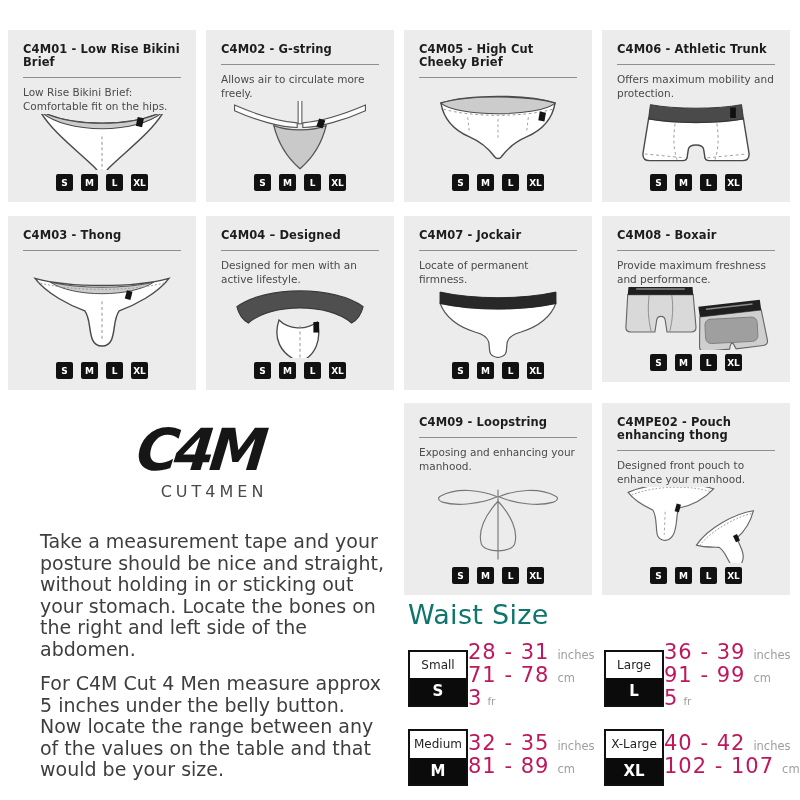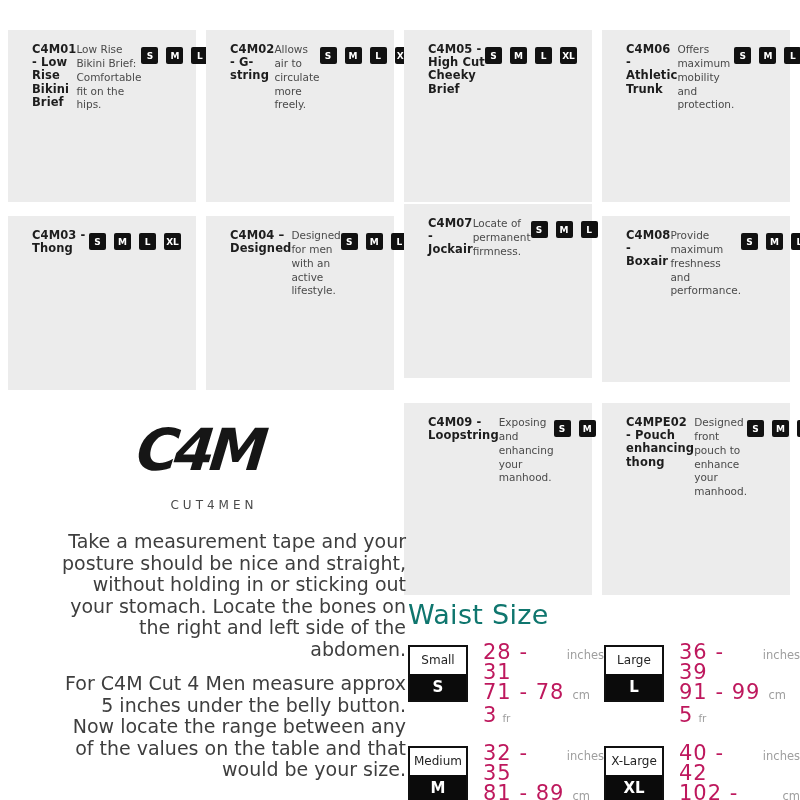--- a/index.html
+++ b/index.html
@@ -1,55 +1,55 @@
 <!DOCTYPE html>
 <html><head>
 <meta charset="utf-8">
 <style>
   html,body{margin:0;padding:0;background:#fff;}
   body{font-family:"DejaVu Sans","Liberation Sans",sans-serif;}
   #page{position:relative;width:800px;height:800px;background:#ffffff;overflow:hidden;}
 
   
   .card{position:absolute;width:188px;background:#ececec;box-sizing:border-box;
-        padding:13px 15px 11px 24px;display:flex;flex-direction:row;}
+        padding:13px 15px 11px 15px;display:flex;flex-direction:column;}
   .c0{left:8px;top:30px;height:172px}
   .c1{left:206px;top:30px;height:172px}
   .c2{left:404px;top:30px;height:172px}
   .c3{left:602px;top:30px;height:172px}
   .c4{left:8px;top:216px;height:174px}
   .c5{left:206px;top:216px;height:174px}
-  .c6{left:404px;top:204px;height:174px}
+  .c6{left:404px;top:216px;height:174px}
   .c7{left:602px;top:216px;height:166px}
   .c8{left:404px;top:403px;height:192px}
   .c9{left:602px;top:403px;height:192px}
   .card-title{font-size:11.5px;font-weight:bold;color:#1d1d1d;letter-spacing:.1px;line-height:1.15;}
   .divider{height:1px;background:#8f8f8f;margin:8px 0 8px 0;}
   .card-desc{font-size:10.5px;color:#4a4a4a;line-height:1.32;}
   .illus{flex:1;display:flex;align-items:center;justify-content:center;overflow:hidden;}
   .sizes{display:flex;justify-content:center;gap:8px;margin-top:4px;}
   .badge{width:17px;height:17px;background:#111;color:#fff;font-size:9px;font-weight:bold;
          display:flex;align-items:center;justify-content:center;border-radius:2px;}
 
   
   .logo{position:absolute;left:88px;top:420px;width:224px;text-align:center;}
   .logo-word{font-size:58px;font-weight:900;font-style:italic;letter-spacing:-5px;
              color:#161616;line-height:1.05;transform:skewX(-6deg);}
-  .logo-sub{font-size:12px;letter-spacing:4px;color:#4a4a4a;margin-top:17px;transform:translateX(14px);}
+  .logo-sub{font-size:16px;letter-spacing:4px;color:#4a4a4a;margin-top:1px;transform:translateX(14px);}
 
   
-  .instructions{position:absolute;left:40px;top:531px;width:366px;text-align:right;}
+  .instructions{position:absolute;left:40px;top:531px;width:366px;}
   .instr-line{font-size:19px;line-height:21.5px;color:#3e3e3e;}
   .para2{margin-top:13px;}
 
   
   .waist{position:absolute;left:408px;top:599px;width:388px;}
   .waist-title{font-size:27px;color:#0f766e;font-weight:400;letter-spacing:.3px;}
   .waist-grid{display:grid;grid-template-columns:196px 196px;row-gap:18px;margin-top:15px;}
-  .entry{display:flex;gap:15px;align-items:flex-start;}
+  .entry{display:flex;align-items:center;}
   .size-box{width:60px;height:57px;border:2px solid #101010;box-sizing:border-box;
             display:flex;flex-direction:column;background:#fff;flex:none;}
   .size-box .lbl{flex:1;display:flex;align-items:center;justify-content:center;
                  font-size:12px;color:#232323;background:#fff;}
   .size-box .ltr{flex:1;display:flex;align-items:center;justify-content:center;
                  font-size:15px;font-weight:bold;color:#fff;background:#0b0b0b;}
   .vals{display:flex;flex-direction:column;margin-top:-3px;}
   .vrow{display:flex;align-items:baseline;gap:8px;line-height:20px;}
   .num{font-size:21px;color:#be185d;letter-spacing:1px;}
   .unit{font-size:11.5px;color:#9e9e9e;}

